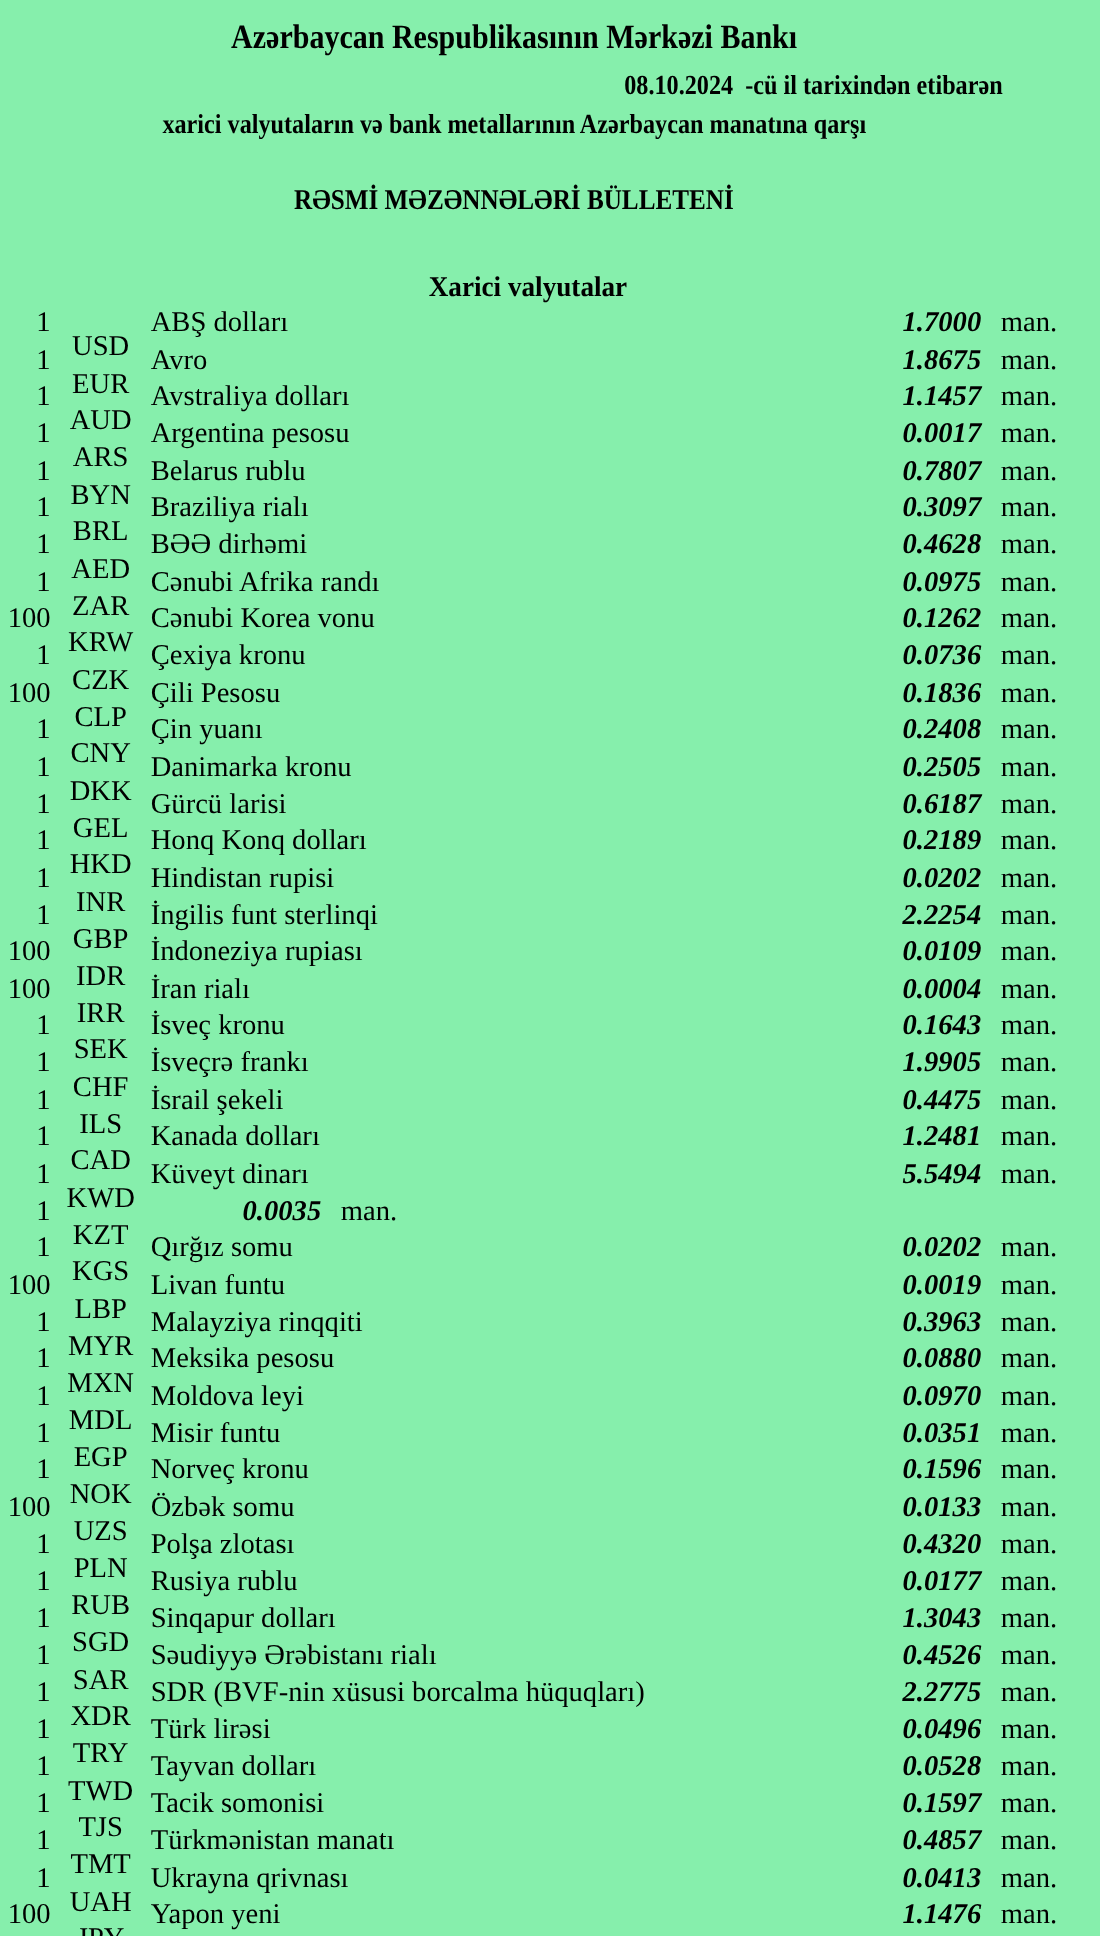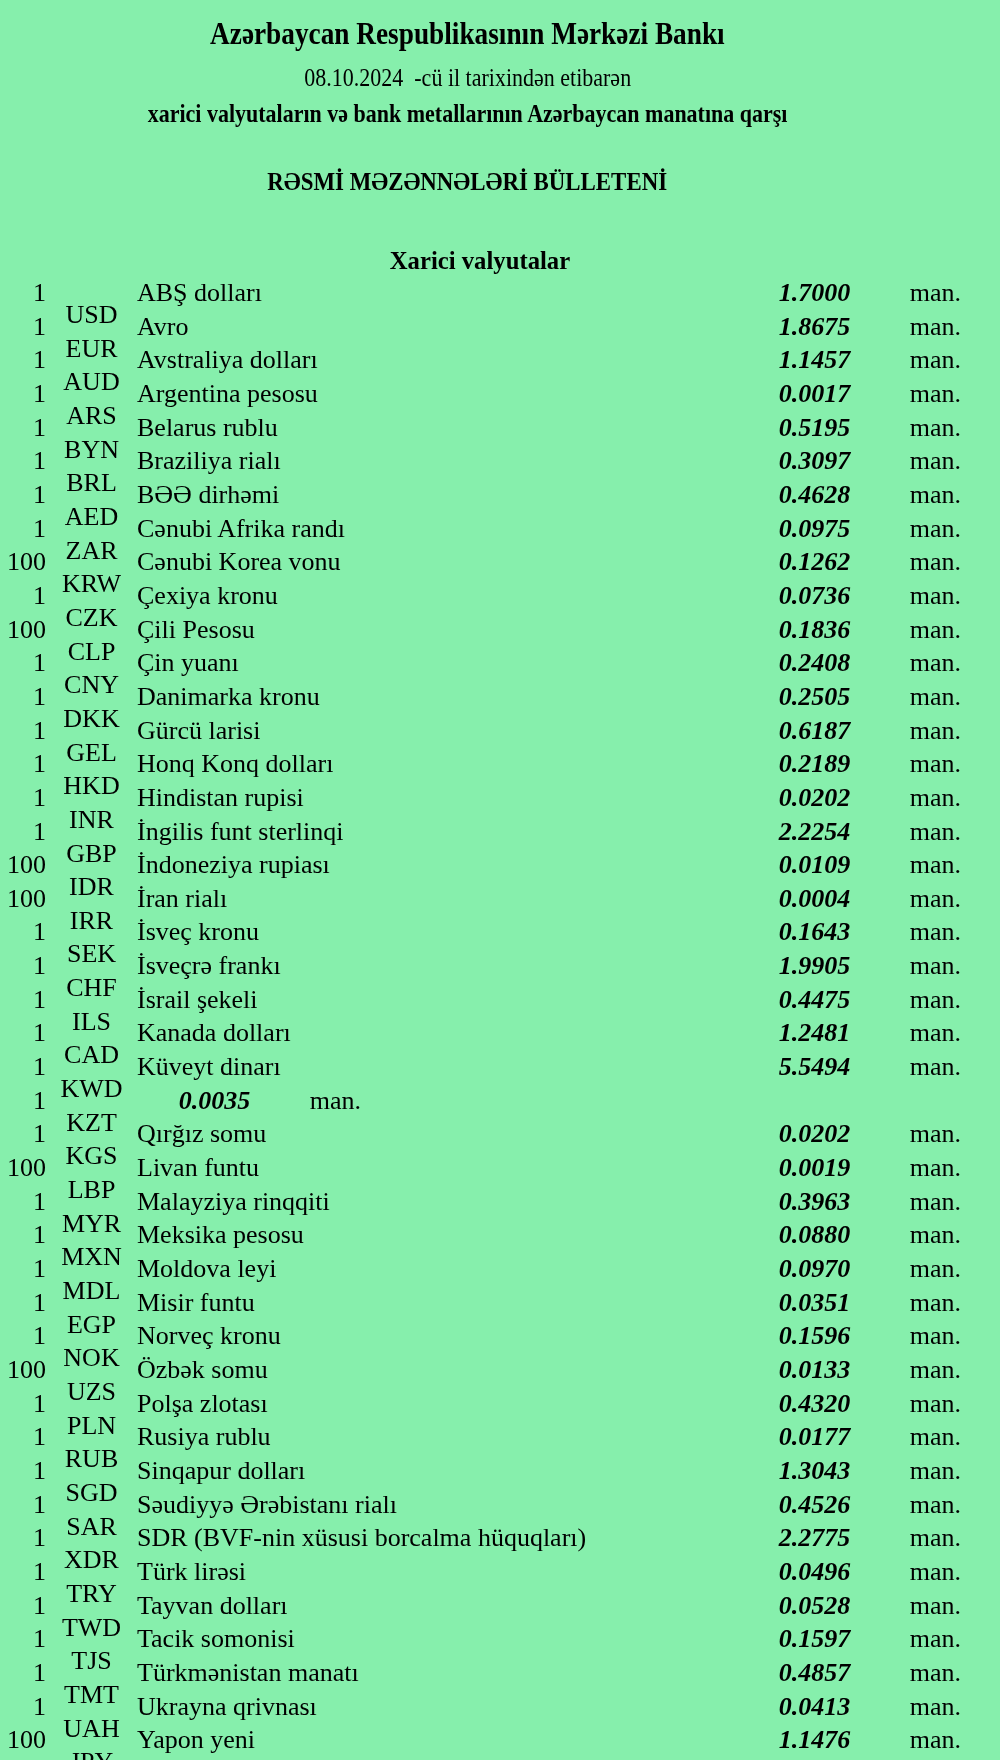--- a/index.html
+++ b/index.html
@@ -28,22 +28,23 @@
     white-space: nowrap;
   }
   .bank-title {
     font-size: 31px;
     line-height: 40px;
     font-weight: bold;
   }
   .date-line {
     font-size: 25px;
     line-height: 36px;
-    font-weight: normal;
+    font-weight: bold;
     margin-top: 6px;
+    text-align: right;
   }
   .subject-line {
     font-size: 25px;
     line-height: 36px;
     font-weight: bold;
   }
   .bulletin-line {
     font-size: 26px;
     line-height: 36px;
     font-weight: bold;
@@ -82,21 +83,21 @@
     flex: 0 0 auto;
     margin-top: 44px;
   }
   .col-name {
     flex: 1 1 auto;
     text-align: left;
     overflow: hidden;
   }
   .col-rate {
     width: 155px;
-    text-align: center;
+    text-align: right;
     font-weight: bold;
     font-style: italic;
     flex: 0 0 auto;
   }
   .col-unit {
     width: 71px;
     box-sizing: border-box;
     padding-left: 16px;
     text-align: center;
     flex: 0 0 auto;
@@ -152,21 +153,21 @@
     <span class="col-qty">1</span>
     <span class="col-code">ARS</span>
     <span class="col-name">Argentina pesosu</span>
     <span class="col-rate">0.0017</span>
     <span class="col-unit">man.</span>
   </div>
       <div class="rate-row">
     <span class="col-qty">1</span>
     <span class="col-code">BYN</span>
     <span class="col-name">Belarus rublu</span>
-    <span class="col-rate">0.5195</span>
+    <span class="col-rate">0.7807</span>
     <span class="col-unit">man.</span>
   </div>
       <div class="rate-row">
     <span class="col-qty">1</span>
     <span class="col-code">BRL</span>
     <span class="col-name">Braziliya rialı</span>
     <span class="col-rate">0.3097</span>
     <span class="col-unit">man.</span>
   </div>
       <div class="rate-row">

